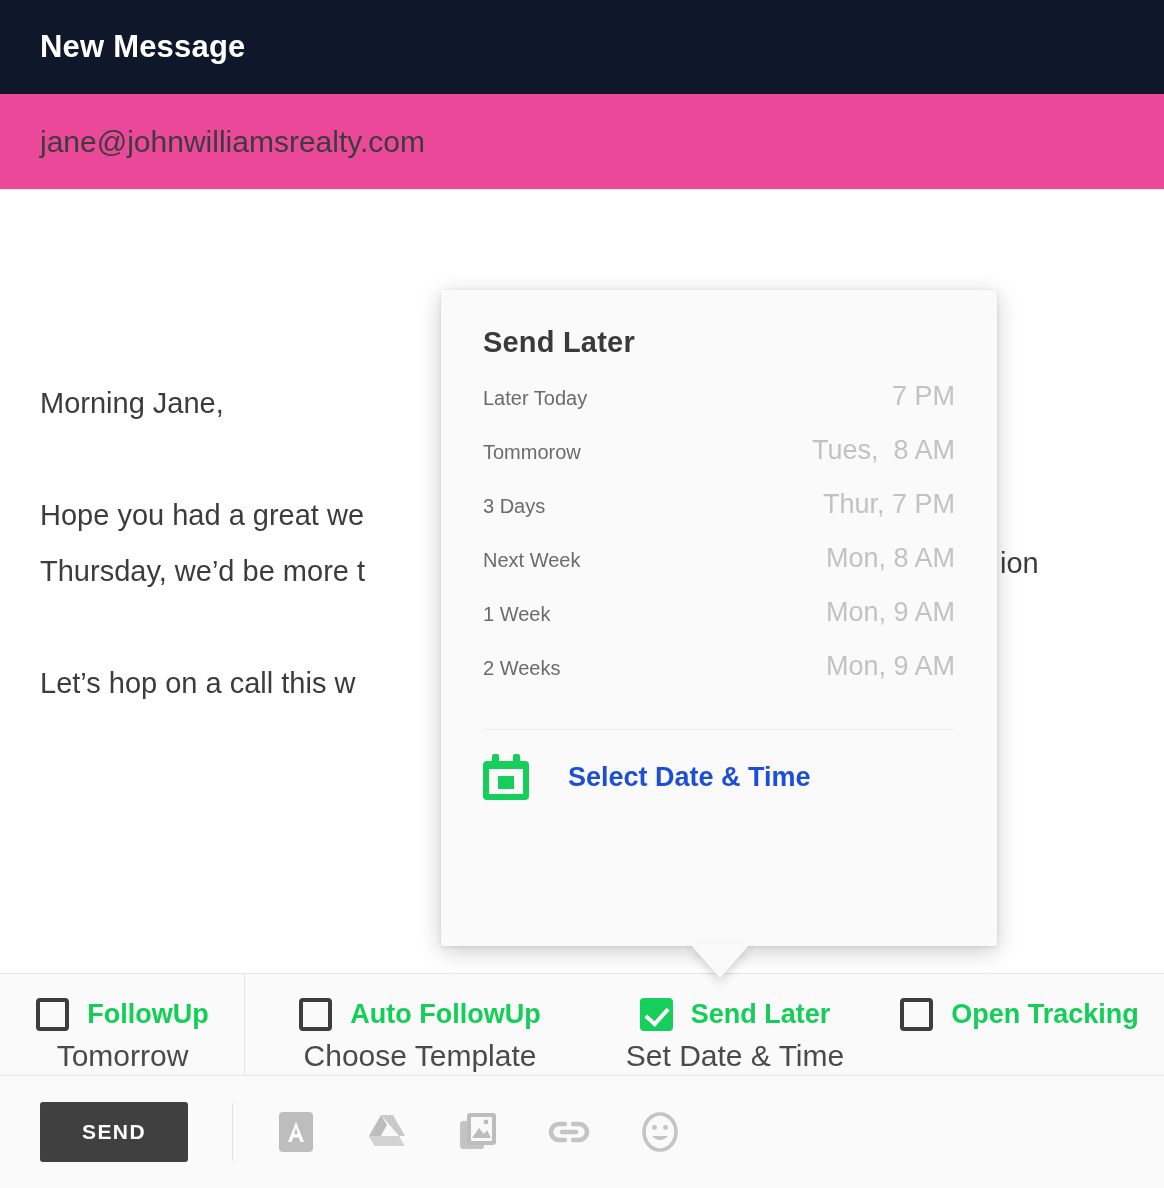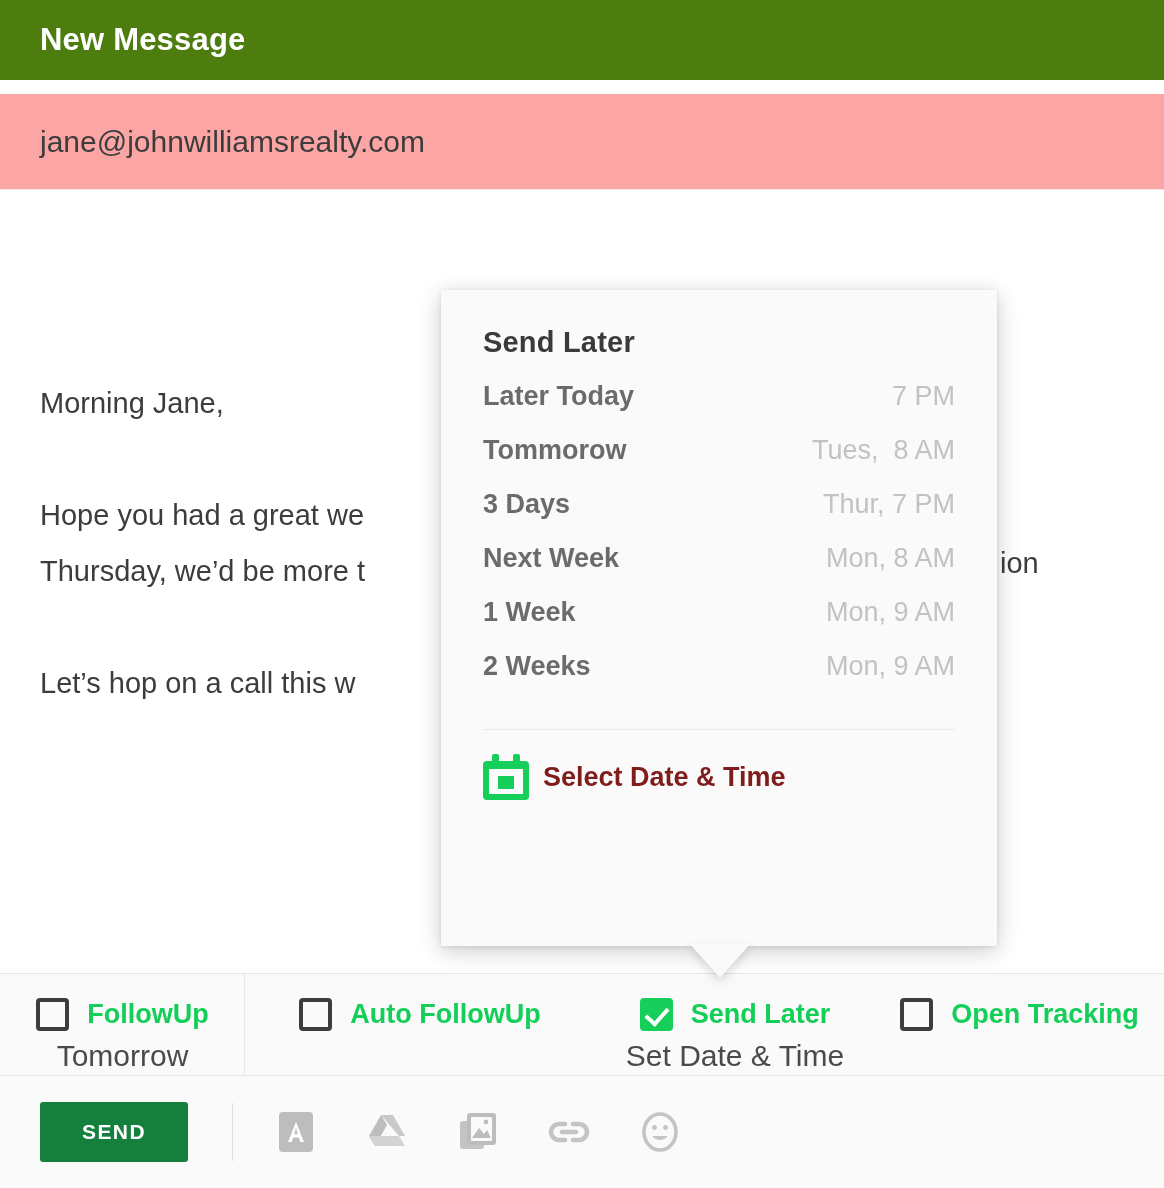--- a/index.html
+++ b/index.html
@@ -11,39 +11,39 @@
   }
   .app {
     position: relative;
     width: 1164px; height: 1188px;
     background: #ffffff;
   }
 
   
   .titlebar {
     position: absolute; left: 0; top: 0;
-    width: 1164px; height: 80px;
-    background: #4d7c0f;
+    width: 1164px; height: 94px;
+    background: #0f172a;
     display: flex; align-items: center;
   }
   .titlebar-title {
     color: #ffffff;
     font-size: 31px;
     font-weight: bold;
     letter-spacing: .2px;
     padding-left: 40px;
   }
 
   
   .field {
     position: absolute; left: 0;
     width: 1164px; height: 96px;
     border-bottom: 1px solid #ececec;
     display: flex; align-items: center;
-    background: #fca5a5;
+    background: #ec4899;
   }
   .field.to { top: 94px; }
   .field.subject { top: 190px; }
   .field-value {
     padding-left: 40px;
     font-size: 30px;
     color: #3c3c3c;
     font-weight: 400;
   }
 
@@ -81,22 +81,22 @@
   .popup-list {
     padding: 22px 42px 0 42px;
   }
   .popup-row {
     display: flex;
     align-items: baseline;
     justify-content: space-between;
     height: 54px;
   }
   .popup-row .label {
-    font-size: 27px;
-    font-weight: bold;
+    font-size: 20px;
+    font-weight: normal;
     color: #6b6b6b;
   }
   .popup-row .time {
     font-size: 27px;
     color: #c2c2c2;
     white-space: pre;
   }
   .popup-sep {
     margin: 24px 0 0 0;
     height: 1px;
@@ -133,22 +133,22 @@
     position: absolute; top: 0;
     width: 7px; height: 11px;
     background: #15cf5a;
     border-radius: 2px;
   }
   .cal-icon .tab.l { left: 9px; }
   .cal-icon .tab.r { left: 30px; }
   .footer-label {
     font-size: 27px;
     font-weight: bold;
-    color: #7f1d1d;
-    padding-left: 14px;
+    color: #1d4ed8;
+    padding-left: 39px;
   }
   .popup-arrow {
     position: absolute;
     left: 690px; top: 944px;
     width: 0; height: 0;
     border-left: 30px solid transparent;
     border-right: 30px solid transparent;
     border-top: 34px solid #fafafa;
     z-index: 31;
     filter: drop-shadow(0 5px 5px rgba(0,0,0,.14));
@@ -222,21 +222,21 @@
   .sendbar {
     position: absolute; left: 0; top: 1076px;
     width: 1164px; height: 112px;
     background: #fafafa;
     display: flex;
     align-items: center;
     padding-left: 40px;
   }
   .send-btn {
     width: 148px; height: 60px;
-    background: #15803d;
+    background: #404040;
     border: none;
     border-radius: 3px;
     color: #ffffff;
     font-family: "Liberation Sans", sans-serif;
     font-size: 21px;
     font-weight: bold;
     letter-spacing: 1.4px;
     cursor: pointer;
   }
   .send-divider {
@@ -330,20 +330,21 @@
         <span class="option-label">FollowUp</span>
       </div>
       <div class="option-sub">Tomorrow</div>
     </div>
 
     <div class="option" style="width:350px">
       <div class="option-top">
         <span class="cb"></span>
         <span class="option-label">Auto FollowUp</span>
       </div>
+      <div class="option-sub">Choose Template</div>
     </div>
 
     <div class="option" style="width:280px">
       <div class="option-top">
         <span class="cb checked"></span>
         <span class="option-label">Send Later</span>
       </div>
       <div class="option-sub">Set Date &amp; Time</div>
     </div>
 

